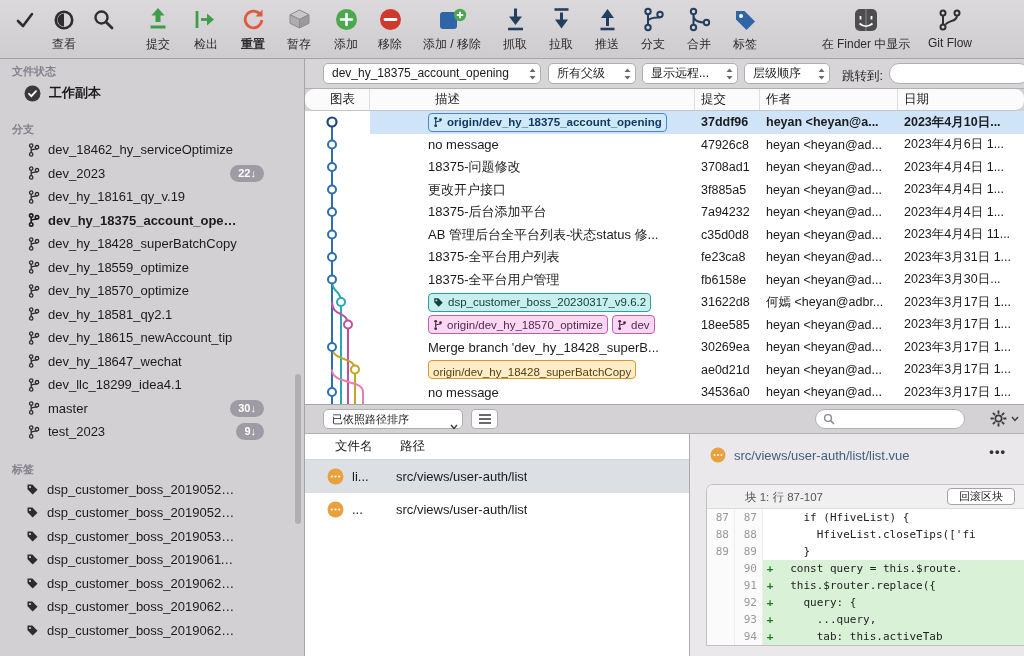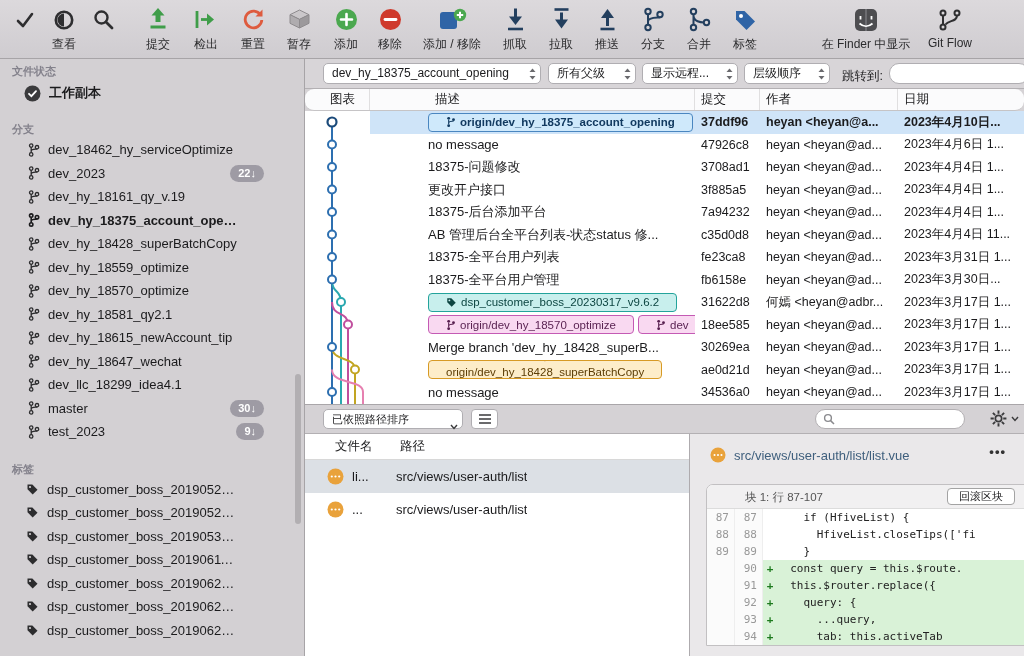--- a/index.html
+++ b/index.html
@@ -46,21 +46,21 @@
   .cbody{position:absolute;left:305px;top:111px;width:719px;height:293px;background:#fff;overflow:hidden;}
   .graph{position:absolute;left:12px;top:0;}
   .crow{margin-left:65px;width:654px;height:22.5px;display:flex;align-items:center;box-sizing:border-box;}
   .crow.sel{background:#cfe4f8;}
   .cd{width:325px;padding-left:58px;box-sizing:border-box;font-size:13px;color:#1b1b1d;
       white-space:nowrap;overflow:hidden;display:flex;align-items:center;}
   .cc{width:65px;padding-left:6px;box-sizing:border-box;font-size:12.5px;color:#1b1b1d;white-space:nowrap;}
   .ca{width:138px;padding-left:6px;box-sizing:border-box;font-size:12.5px;color:#1b1b1d;white-space:nowrap;overflow:hidden;}
   .cdt{width:120px;padding-left:6px;box-sizing:border-box;font-size:12.5px;color:#1b1b1d;white-space:nowrap;overflow:hidden;}
   .crow.bold .cc,.crow.bold .ca,.crow.bold .cdt{font-weight:bold;}
-  .pill{display:inline-flex;align-items:center;gap:4px;height:17px;border-radius:4px;padding:0 17px;
+  .pill{display:inline-flex;align-items:center;gap:4px;height:17px;border-radius:4px;padding:0 4px;
         font-size:11.5px;border:1px solid;white-space:nowrap;flex:none;}
   .pill+.pill{margin-left:4px;}
   .crow.bold .pill{font-weight:bold;}
   .p-blue{background:#cfe9fb;border-color:#4a86c0;color:#123a60;}
   .p-teal{background:#c8efed;border-color:#23a39b;color:#0c4541;}
   .p-pink{background:#f9d9f1;border-color:#c45ab4;color:#571f4f;}
   .p-orange{background:#fdedc9;border-color:#d79a25;color:#5c3d06;flex-direction:column;}
   
   .bbar{position:absolute;left:305px;top:404px;width:719px;height:30px;background:#d5d2d5;
         border-top:1px solid #a9a6a9;border-bottom:1px solid #b3b0b3;box-sizing:border-box;}
@@ -135,21 +135,21 @@
     <div class="tb-item" style="left:182px;width:48px;">
       <div class="tb-icon">
           <svg width="26" height="27" viewBox="0 0 26 27">
             <path d="M4 5v17" stroke="#3f9d49" stroke-width="2.8"></path>
             <path d="M8 13.5h8" stroke="#3f9d49" stroke-width="2.8"></path>
             <path d="M14 7.5l7 6-7 6z" fill="#3f9d49"></path>
           </svg>
         </div>
       <div class="tb-label">检出</div>
     </div>
-    <div class="tb-item" style="left:230px;width:46px;">
+    <div class="tb-item" style="left:230px;width:46px;font-weight:bold;">
       <div class="tb-icon">
           <svg width="26" height="27" viewBox="0 0 26 27">
             <path d="M20.5 9A8.3 8.3 0 1 0 21.8 14" fill="none" stroke="#de5b3e" stroke-width="2.8"></path>
             <path d="M22.5 3.5v7h-7z" fill="#de5b3e"></path>
           </svg>
         </div>
       <div class="tb-label">重置</div>
     </div>
     <div class="tb-item" style="left:276px;width:46px;">
       <div class="tb-icon">

